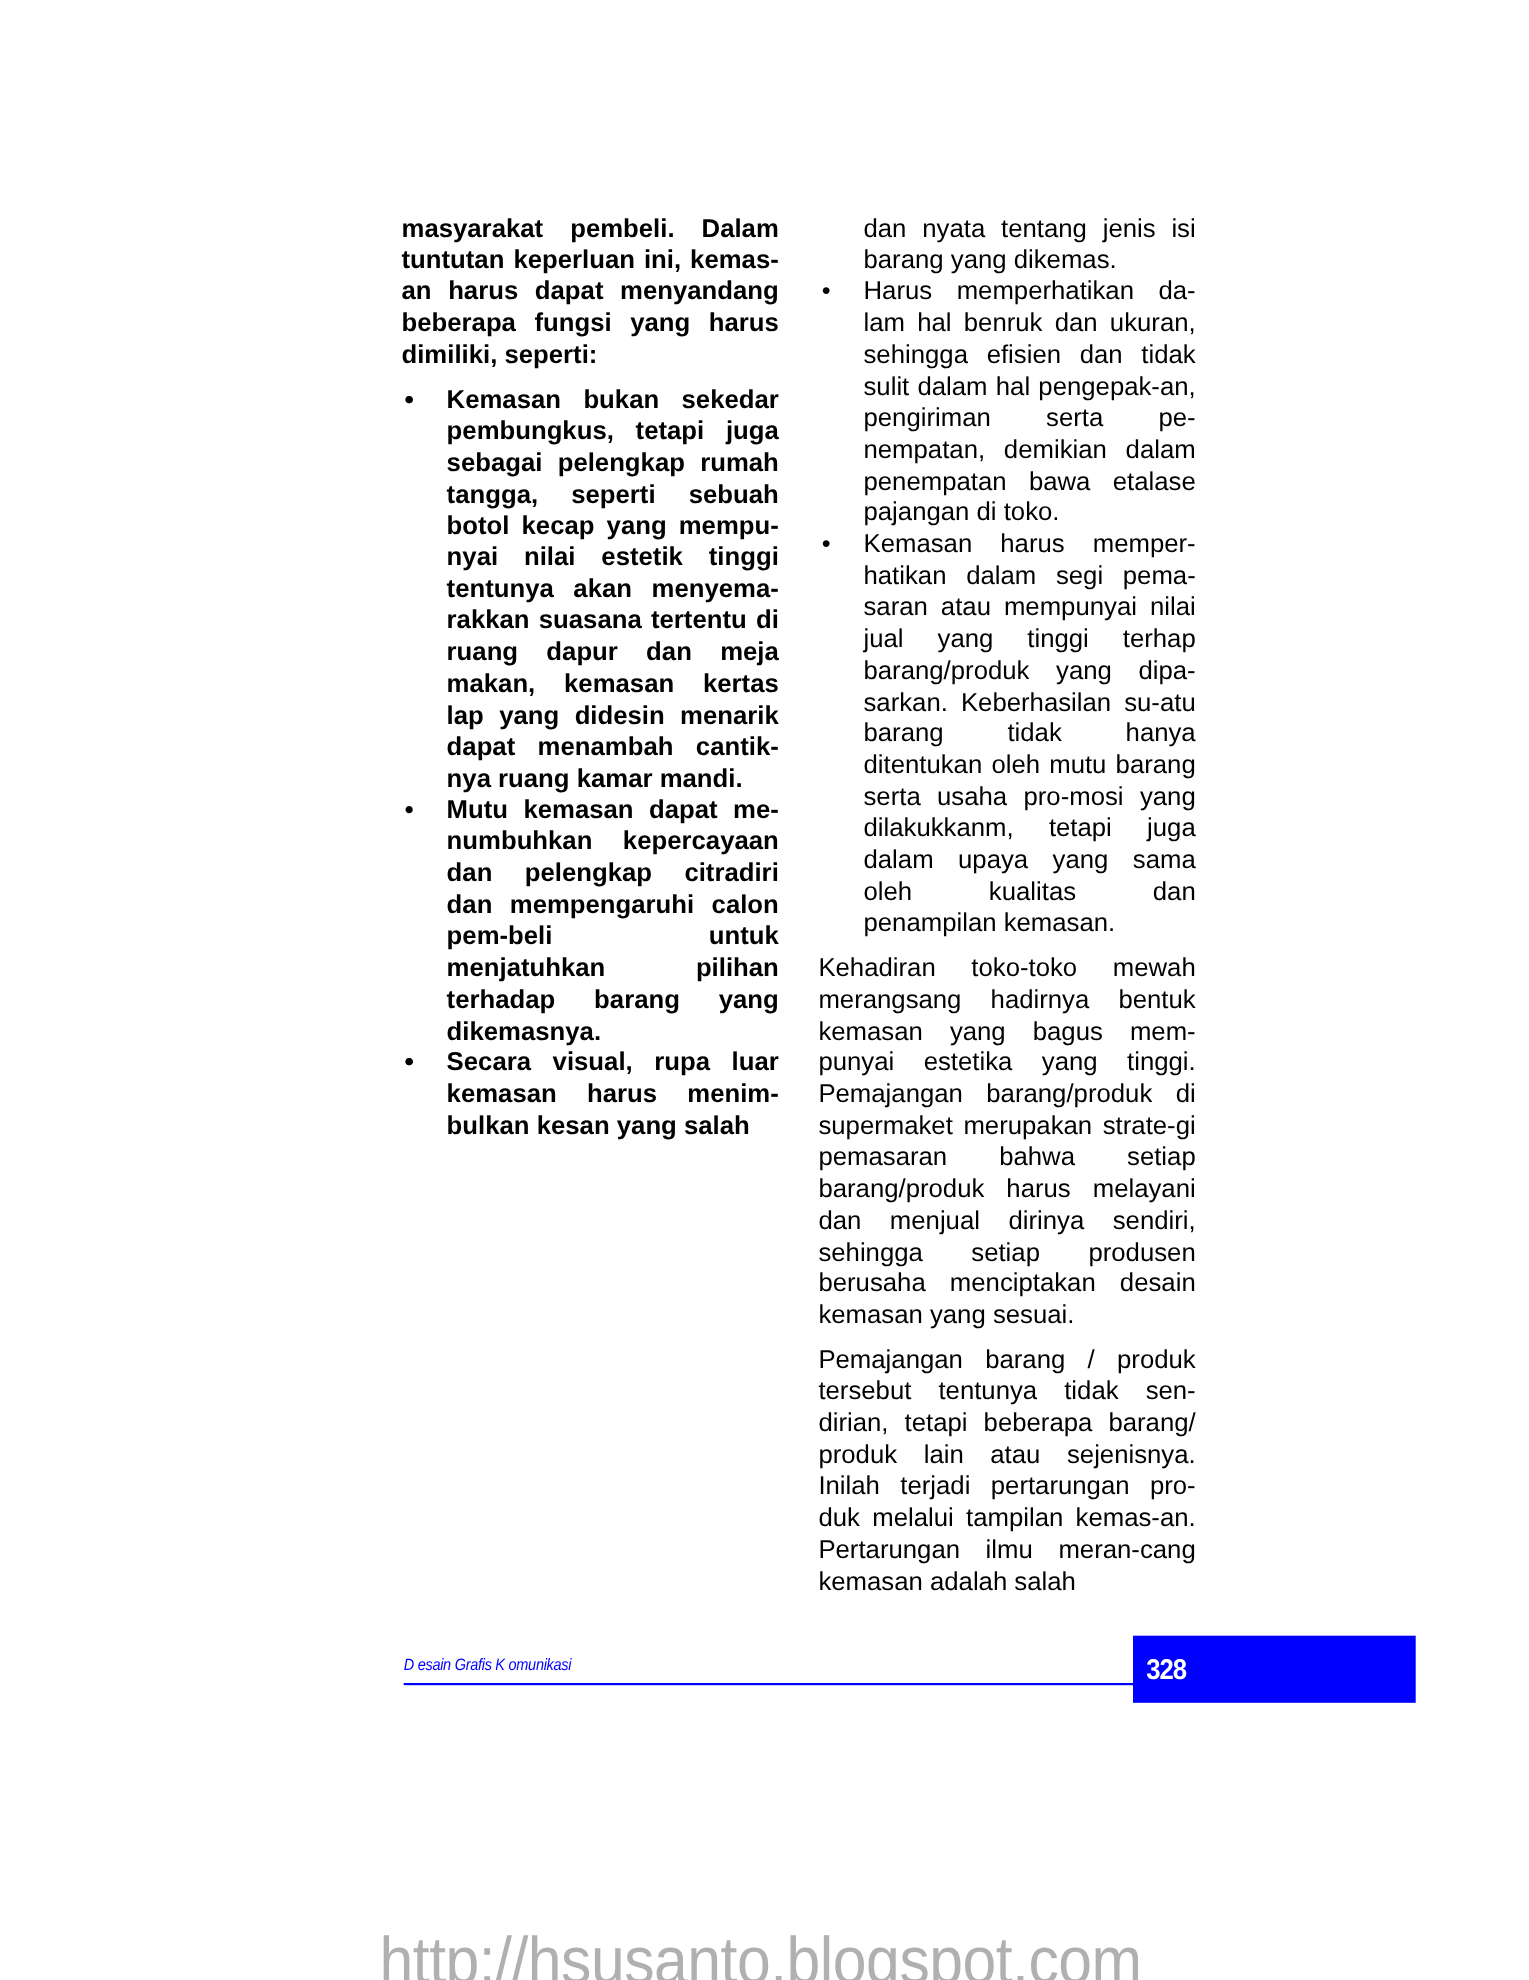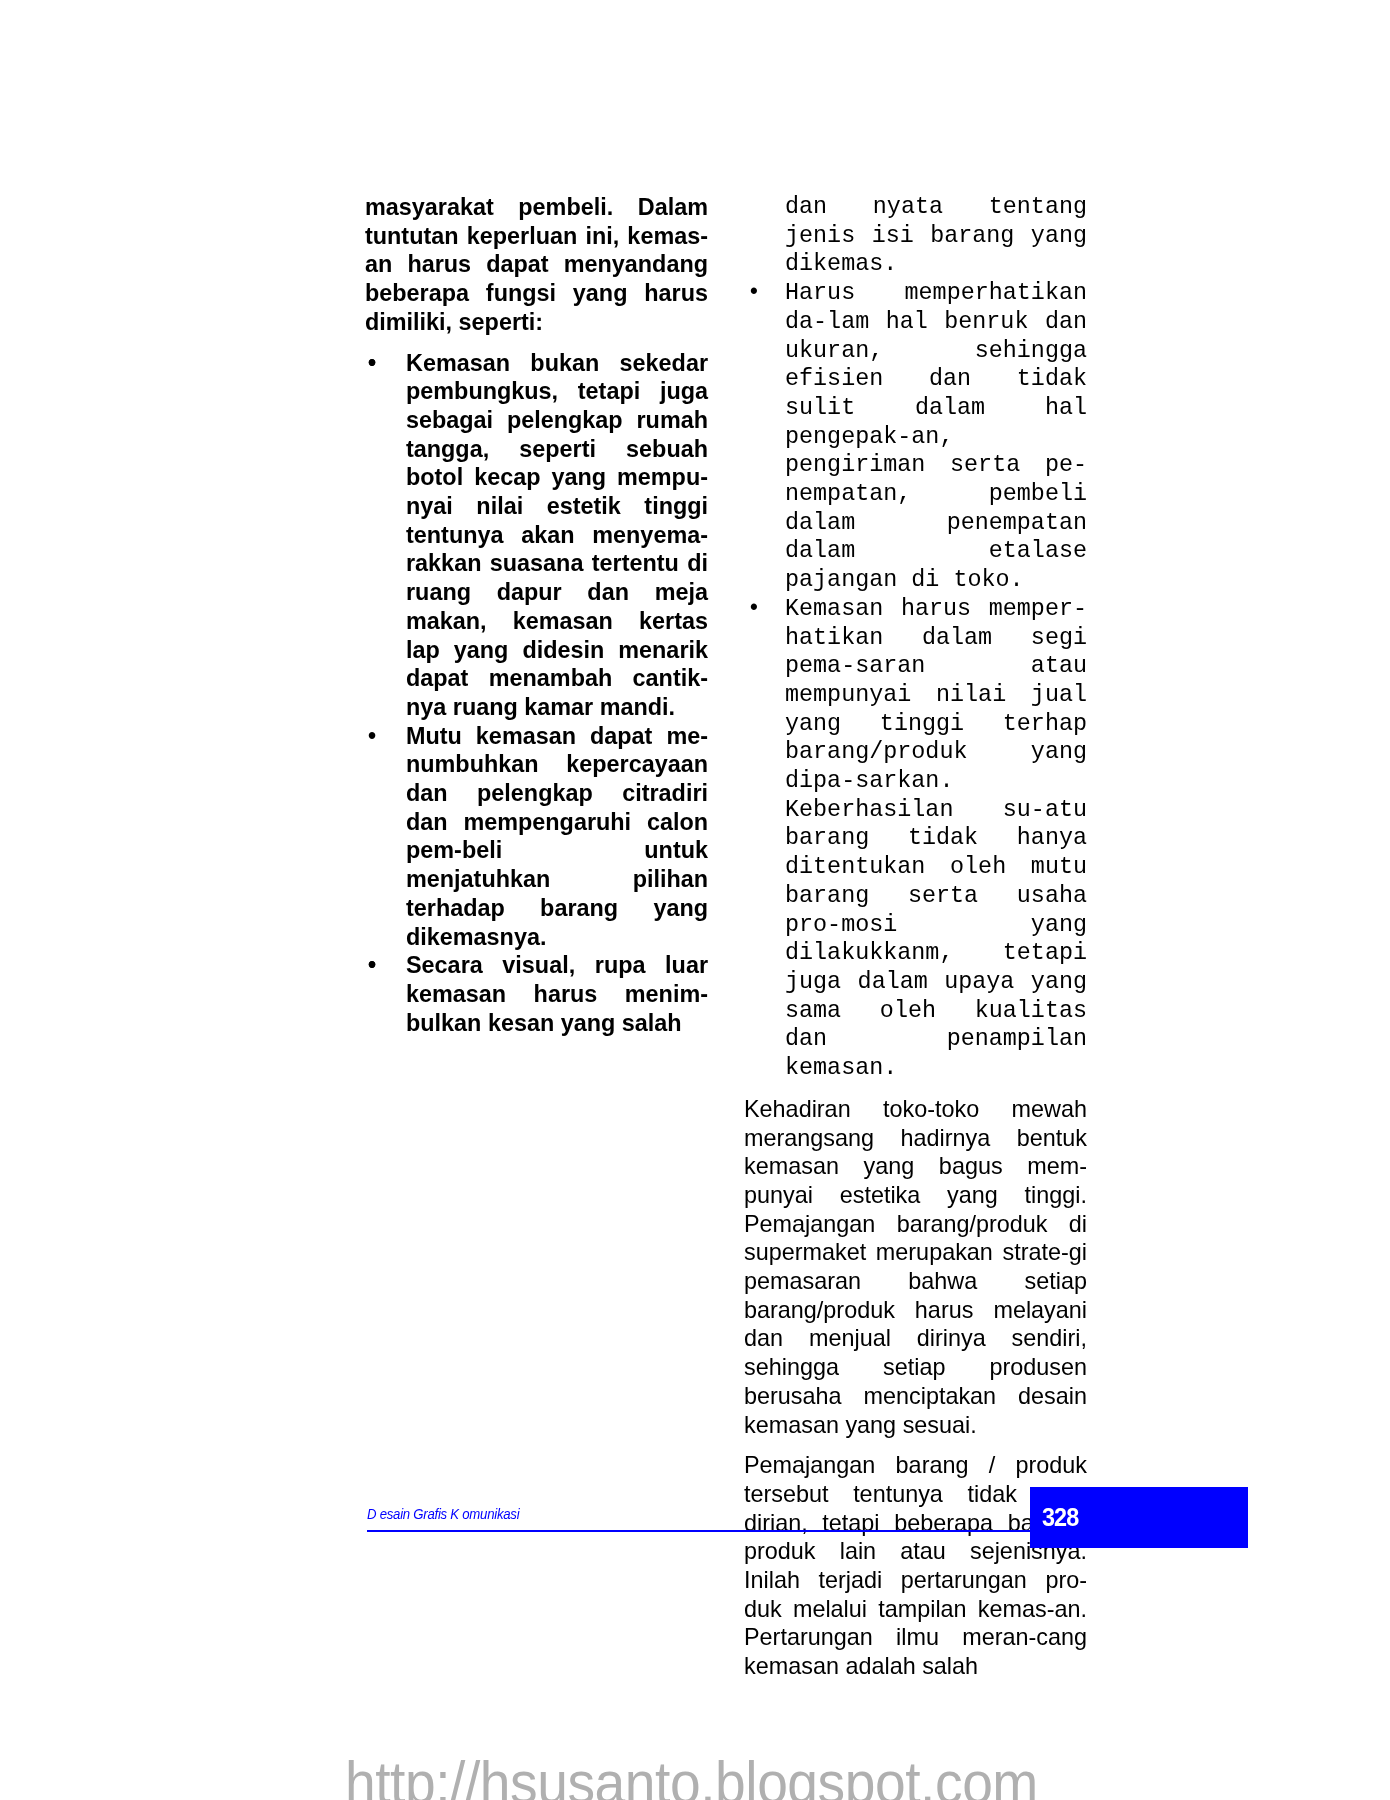--- a/index.html
+++ b/index.html
@@ -31,21 +31,20 @@
     .col p + ul, .col ul + p, .col p + p {
       margin-top: 12px;
     }
     .col ul {
       list-style: none;
       margin: 0;
       padding: 0;
     }
     .col ul.cont {
       margin-top: 0;
-      font-family: Liberation Mono, monospace;
     }
     .col li {
       position: relative;
       padding-left: 41px;
     }
     .col li .bullet {
       position: absolute;
       left: 3px;
       top: 0;
       font-size: 23px;
@@ -70,21 +69,21 @@
       left: 367px;
       top: 1530px;
       width: 665px;
       height: 2px;
       background: #0000ff;
     }
     .page-box {
       position: absolute;
       left: 1030px;
       top: 1487px;
-      width: 218px;
+      width: 257px;
       height: 61px;
       background: #0000ff;
     }
     .page-num {
       position: absolute;
       left: 12px;
       top: 15px;
       color: #ffffff;
       font-weight: bold;
       font-size: 26px;
@@ -115,21 +114,21 @@
     <li><span class="bullet">•</span><span>Kemasan bukan sekedar pembungkus, tetapi juga sebagai pelengkap rumah tangga, seperti sebuah botol kecap yang mempu-nyai nilai estetik tinggi tentunya akan menyema-rakkan suasana tertentu di ruang dapur dan meja makan, kemasan kertas lap yang didesin menarik dapat menambah cantik-nya ruang kamar mandi.</span></li>
     <li><span class="bullet">•</span><span>Mutu kemasan dapat me-numbuhkan kepercayaan dan pelengkap citradiri dan mempengaruhi calon pem-beli untuk menjatuhkan pilihan terhadap barang yang dikemasnya.</span></li>
     <li><span class="bullet">•</span></li>
     <li><span class="bullet">•</span><span>Secara visual, rupa luar kemasan harus menim-bulkan kesan yang salah</span></li>
   </ul>
 </div>
 
 <div class="col col-right">
   <ul class="cont">
     <li class="no-bullet"><span>dan nyata tentang jenis isi barang yang dikemas.</span></li>
-    <li><span class="bullet">•</span><span>Harus memperhatikan da-lam hal benruk dan ukuran, sehingga efisien dan tidak sulit dalam hal pengepak-an, pengiriman serta pe-nempatan, pembeli dalam penempatan dalam etalase pajangan di toko.</span></li>
+    <li><span class="bullet">•</span><span>Harus memperhatikan da-lam hal benruk dan ukuran, sehingga efisien dan tidak sulit dalam hal pengepak-an, pengiriman serta pe-nempatan, demikian dalam penempatan bawa etalase pajangan di toko.</span></li>
     <li><span class="bullet">•</span><span>Kemasan harus memper-hatikan dalam segi pema-saran atau mempunyai nilai jual yang tinggi terhap barang/produk yang dipa-sarkan. Keberhasilan su-atu barang tidak hanya ditentukan oleh mutu barang serta usaha pro-mosi yang dilakukkanm, tetapi juga dalam upaya yang sama oleh kualitas dan penampilan kemasan.</span></li>
   </ul>
   <p>Kehadiran toko-toko mewah merangsang hadirnya bentuk kemasan yang bagus mem-punyai estetika yang tinggi. Pemajangan barang/produk di supermaket merupakan strate-gi pemasaran bahwa setiap barang/produk harus melayani dan menjual dirinya sendiri, sehingga setiap produsen berusaha menciptakan desain kemasan yang sesuai.</p>
   <p>Pemajangan barang / produk tersebut tentunya tidak sen-dirian, tetapi beberapa barang/ produk lain atau sejenisnya. Inilah terjadi pertarungan pro-duk melalui tampilan kemas-an. Pertarungan ilmu meran-cang kemasan adalah salah</p>
 </div>
 
 <div class="footer-title">D esain Grafis K omunikasi</div>
 <div class="footer-line"></div>
 <div class="page-box">
   <span class="page-num">328</span>

